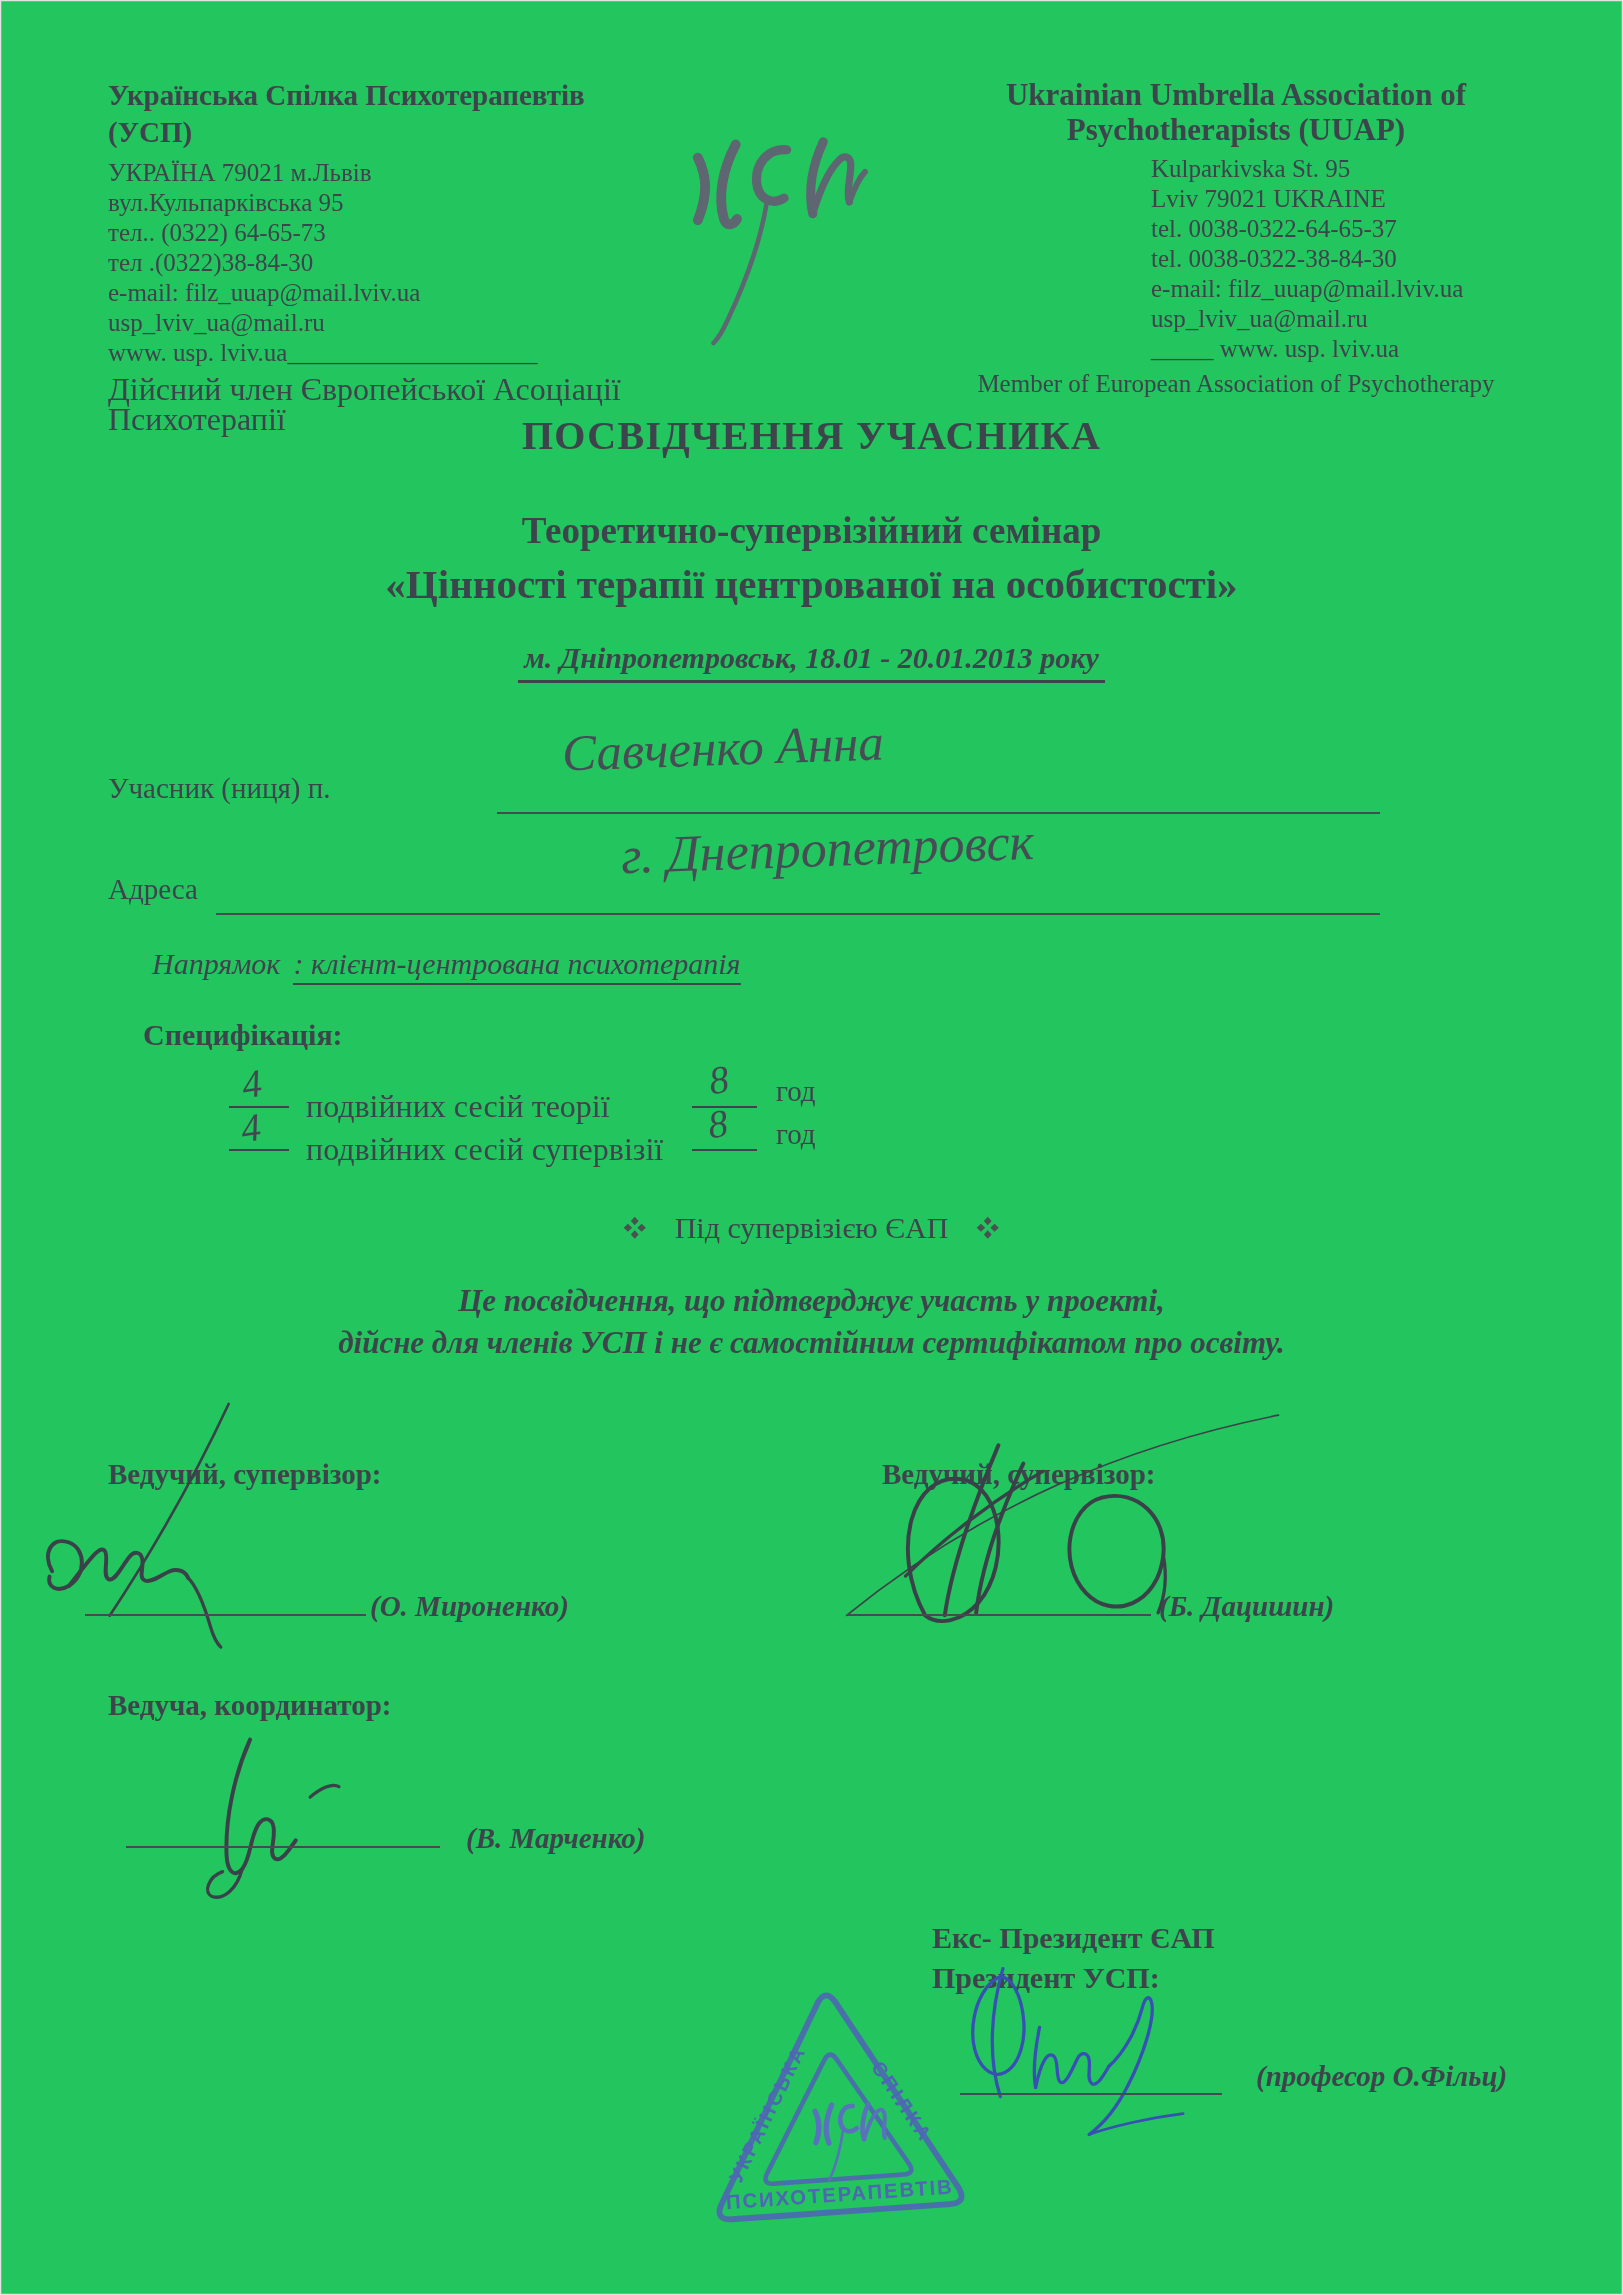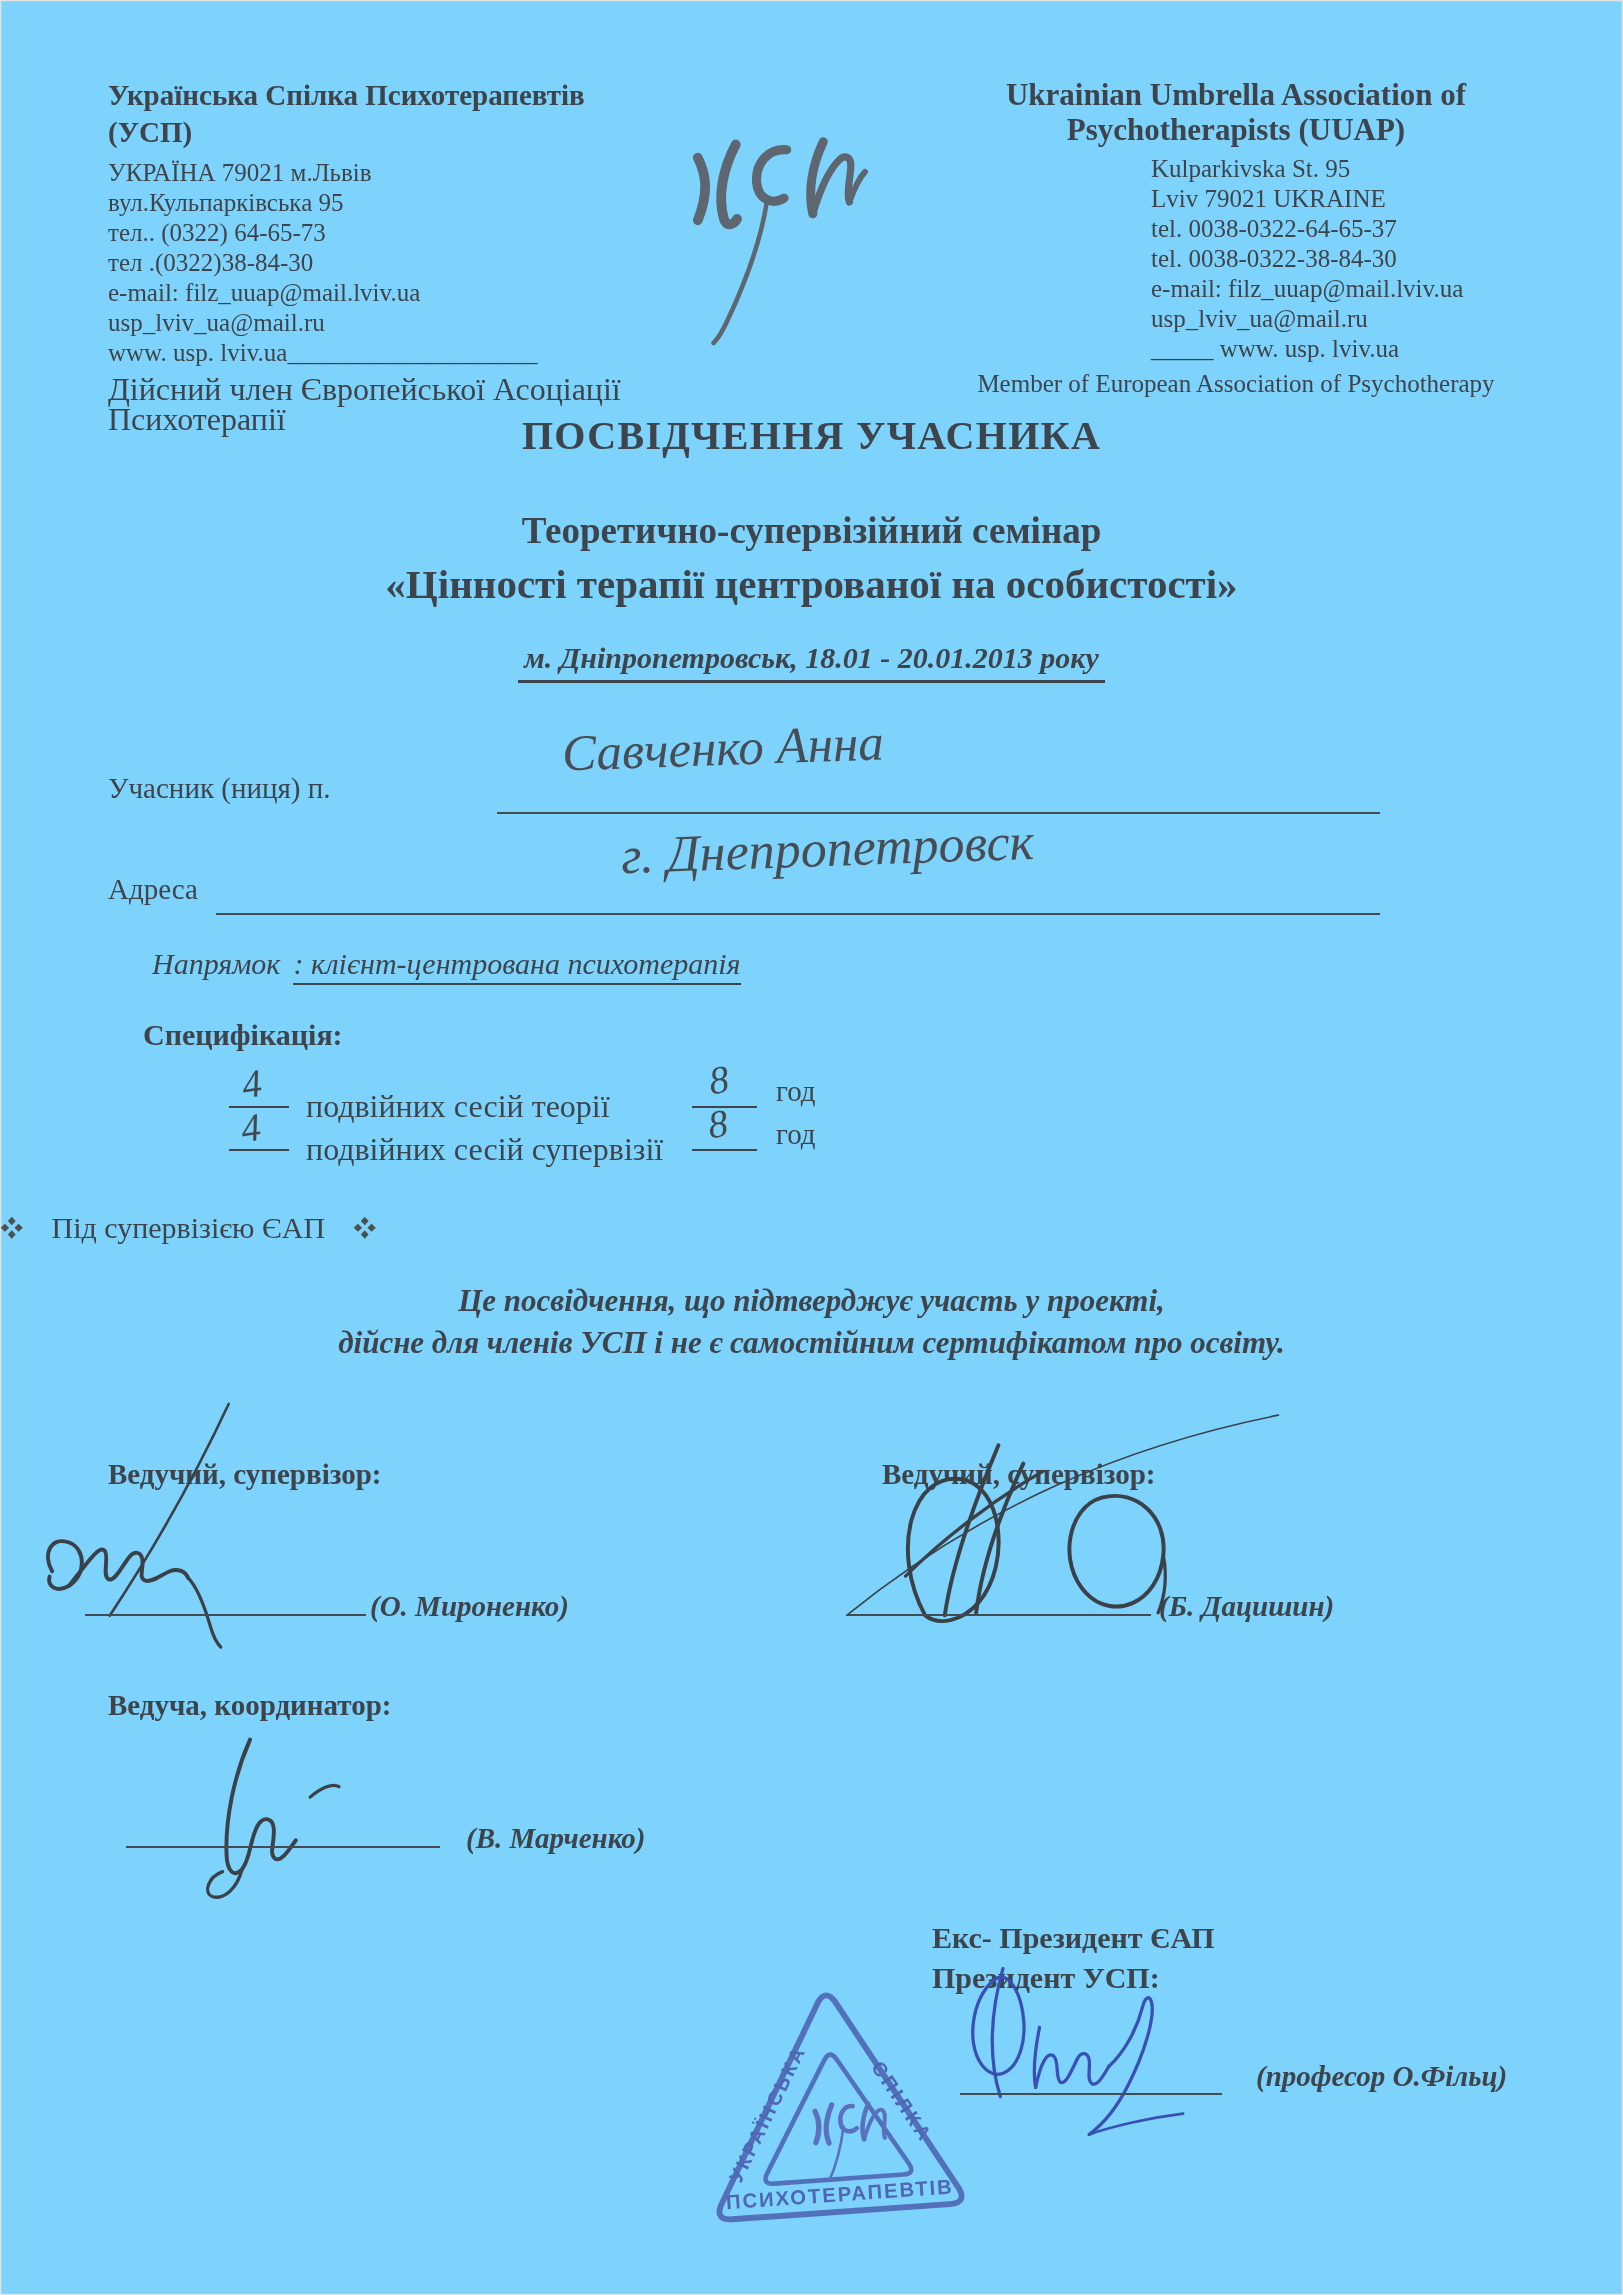--- a/index.html
+++ b/index.html
@@ -5,21 +5,21 @@
   :root{
     --ink:#3e444b;
     --ink-soft:#474e55;
     --blue:#3850b4;
     --stamp:#4f66b4;
     --logo:#5d6671;
   }
   *{box-sizing:border-box}
   body{margin:0;background:#e9e9e9;font-family:"Liberation Serif","DejaVu Serif",serif;}
   .page{
-    position:relative;width:1623px;height:2295px;background:#7dd3fc;
+    position:relative;width:1623px;height:2295px;background:#22c55e;
     box-shadow:inset 0 0 0 1.3px #e2e2e0;overflow:hidden;color:var(--ink);
   }
   .abs{position:absolute}
   
   .hdr-left{left:108px;top:77px;width:589px}
   .hdr-right{left:948px;top:77px;width:576px}
   .org-name{font-weight:bold;font-size:29px;line-height:37px}
   .org-name-r{font-weight:bold;font-size:31px;line-height:35px;text-align:center}
   .hdr-line{font-size:25px;line-height:30px}
   .hdr-lines-l{margin-top:6.5px}
@@ -39,21 +39,21 @@
   .hw-name{font-size:51px;transform:rotate(-2deg)}
   .direction{left:152px;top:947px;font-size:30px;font-style:italic}
   .direction .dir-value{border-bottom:2px solid var(--ink);padding-bottom:2.6px;margin-left:13px}
   .spec-label{left:143px;top:1018px;font-size:30px;font-weight:bold}
   .spec-row{left:0;width:100%;height:46px}
   .slot{position:absolute;top:0;height:41px;border-bottom:2px solid var(--ink)}
   .slot .digit{position:absolute;font-size:39px;font-style:italic;color:#42484f;transform:rotate(-8deg)}
   .spec-text{position:absolute;top:21px;font-size:32px}
   .spec-unit{position:absolute;top:7.8px;font-size:29px}
   
-  .supervision{left:0;top:1211px;width:100%;display:flex;align-items:center;justify-content:flex-start;gap:28px;font-size:30px}
+  .supervision{left:0;top:1211px;width:100%;display:flex;align-items:center;justify-content:center;gap:28px;font-size:30px}
   .validity{left:0;width:100%;text-align:center;font-size:31px;font-weight:bold;font-style:italic}
   
   .role{font-size:29px;font-weight:bold}
   .sig-name{font-size:29px;font-weight:bold;font-style:italic}
   .pres-line{font-size:30px;font-weight:bold;}
   svg{display:block}
   .stamp-svg{transform:rotate(-4deg)}
   .stamp-word{font-family:"Liberation Sans","DejaVu Sans",sans-serif;font-weight:bold;fill:var(--stamp)}
 </style>
 </head>

